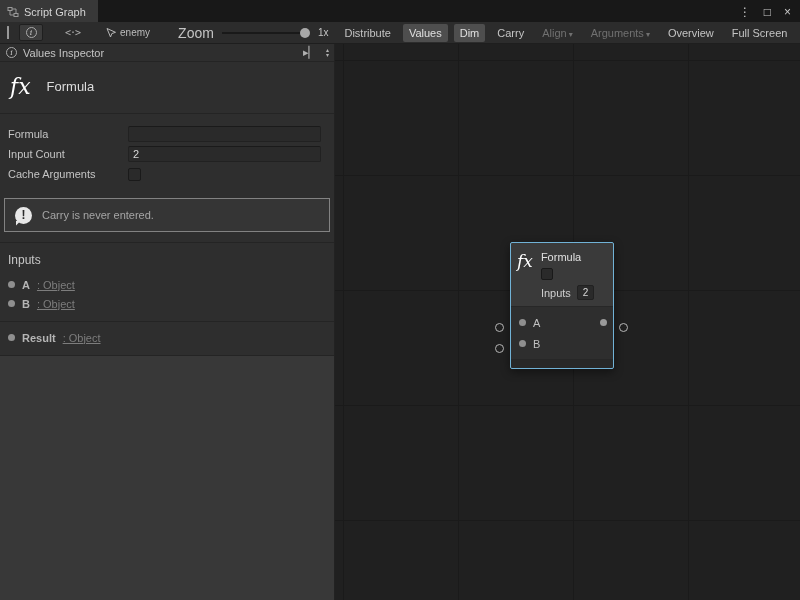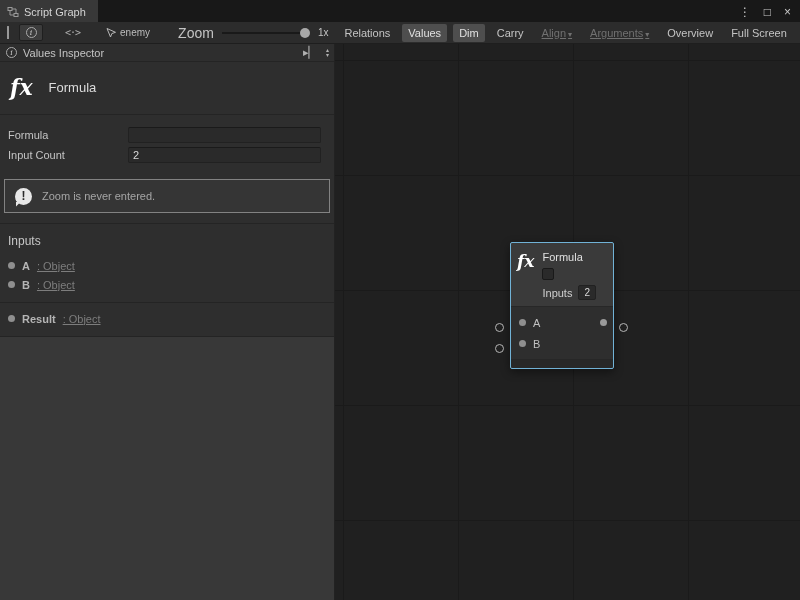--- a/index.html
+++ b/index.html
@@ -26,31 +26,31 @@
   .code-icon { margin-left: 22px; color: #b0b0b0; font-family: "DejaVu Sans Mono", monospace; font-size: 10px; letter-spacing: -1px; }
   .target { margin-left: 26px; display: flex; align-items: center; gap: 4px; font-size: 10px; color: #bdbdbd; }
   .zoom-label { margin-left: 28px; font-size: 14px; }
   .slider { margin-left: 8px; width: 88px; height: 2px; background: #191919; position: relative; }
   .knob { position: absolute; right: 0; top: -4px; width: 10px; height: 10px; background: #a8a8a8; border-radius: 50%; }
   .zoom-value { margin-left: 8px; font-size: 10px; }
   .tb-btn { margin-left: 6px; padding: 3px 6px; background: transparent; border: none; color: #c4c4c4;
             font: inherit; font-size: 11px; border-radius: 2px; white-space: nowrap; }
   .tb-group-start { margin-left: 10px; }
   .tb-btn.active { background: #4e4e4e; color: #e0e0e0; }
-  .tb-btn.disabled { color: #707070; text-decoration: underline; }
+  .tb-btn.disabled { color: #707070; }
   .caret { font-size: 8px; margin-left: 2px; }
 
   
   .inspector { position: absolute; top: 44px; left: 0; bottom: 0; width: 335px; background: #383838; border-right: 1px solid #222; }
   .insp-header { height: 18px; background: #2e2e2e; display: flex; align-items: center; gap: 6px;
                  padding: 0 5px 0 6px; border-bottom: 1px solid #242424; }
   .hdr-icons { margin-left: auto; display: flex; align-items: center; gap: 9px; color: #b0b0b0; }
   .updown { display: flex; flex-direction: column; font-size: 6px; line-height: 5px; color: #b0b0b0; }
   .insp-unit { background: #2e2e2e; border-bottom: 1px solid #242424; padding: 12px 10px 14px; display: flex; align-items: center; gap: 16px; }
-  .fx { font-family: "DejaVu Serif", serif; font-style: italic; font-weight: bold; color: #fff; }
+  .fx { font-family: "DejaVu Serif", serif; font-style: italic; font-weight: normal; color: #fff; }
   .insp-unit .fx { font-size: 22px; }
   .unit-title { font-size: 13px; color: #dcdcdc; }
   .insp-fields { background: #2e2e2e; padding: 10px 0 8px; }
   .field-row { display: flex; align-items: center; height: 20px; padding: 0 13px 0 8px; }
   .field-label { width: 120px; flex: none; color: #c4c4c4; }
   .field-input { flex: 1; height: 16px; background: #2a2a2a; border: 1px solid #212121; border-top-color: #1a1a1a;
                  border-radius: 2px; color: #d8d8d8; font: inherit; padding: 0 4px; outline: none; }
   .checkbox { width: 13px; height: 13px; background: #2a2a2a; border: 1px solid #1a1a1a; border-radius: 2px; flex: none; }
   .insp-warning-wrap { background: #2e2e2e; padding: 6px 4px 10px; border-bottom: 1px solid #242424; }
   .warning-box { border: 1px solid #828282; background: #353535; height: 34px; display: flex; align-items: center; gap: 10px; padding: 0 10px; }
@@ -128,21 +128,21 @@
       </svg>
       <span>enemy</span>
     </span>
     <span class="zoom-label">Zoom</span>
     <span class="slider">
       <span class="knob"></span>
     </span>
     <span class="zoom-value">1x</span>
 
     <button class="tb-btn tb-group-start">
-      <span>Relations</span>
+      <span>Distribute</span>
     </button>
     <button class="tb-btn active">
       <span>Values</span>
     </button>
     <button class="tb-btn active">
       <span>Dim</span>
     </button>
     <button class="tb-btn">
       <span>Carry</span>
     </button>
@@ -180,26 +180,30 @@
 
     <div class="insp-fields">
       <div class="field-row">
         <span class="field-label">Formula</span>
         <input class="field-input" type="text" value="" style="">
       </div>
       <div class="field-row">
         <span class="field-label">Input Count</span>
         <input class="field-input" type="text" value="2" style="">
       </div>
+      <div class="field-row">
+        <span class="field-label">Cache Arguments</span>
+        <span class="checkbox"></span>
+      </div>
     </div>
 
     <div class="insp-warning-wrap">
       <div class="warning-box">
         <span class="warn-icon">!</span>
-        <span class="warn-text">Zoom is never entered.</span>
+        <span class="warn-text">Carry is never entered.</span>
       </div>
     </div>
 
     <div class="insp-section">
       <div class="sec-title">Inputs</div>
       <div class="port-row">
         <span class="pdot"></span>
         <span class="pname">A</span>
         <span class="ptype">: Object</span>
       </div>

